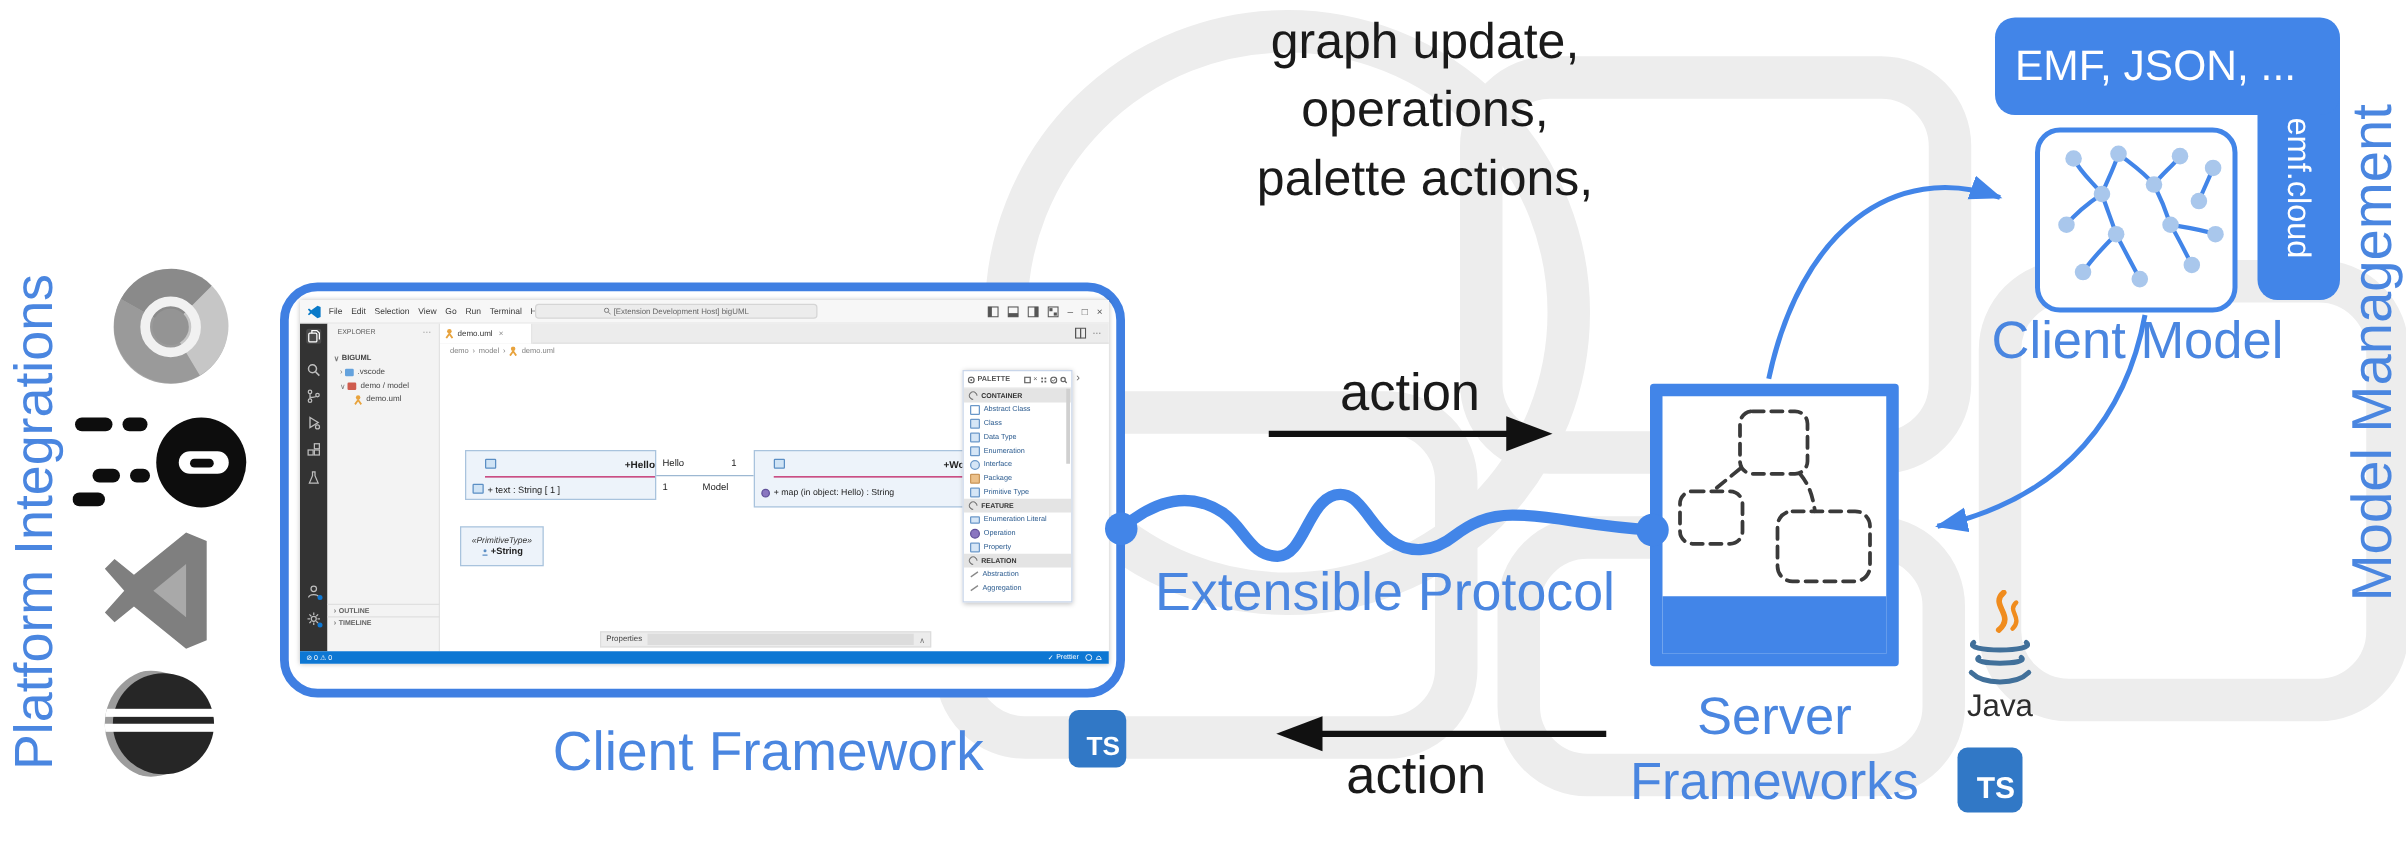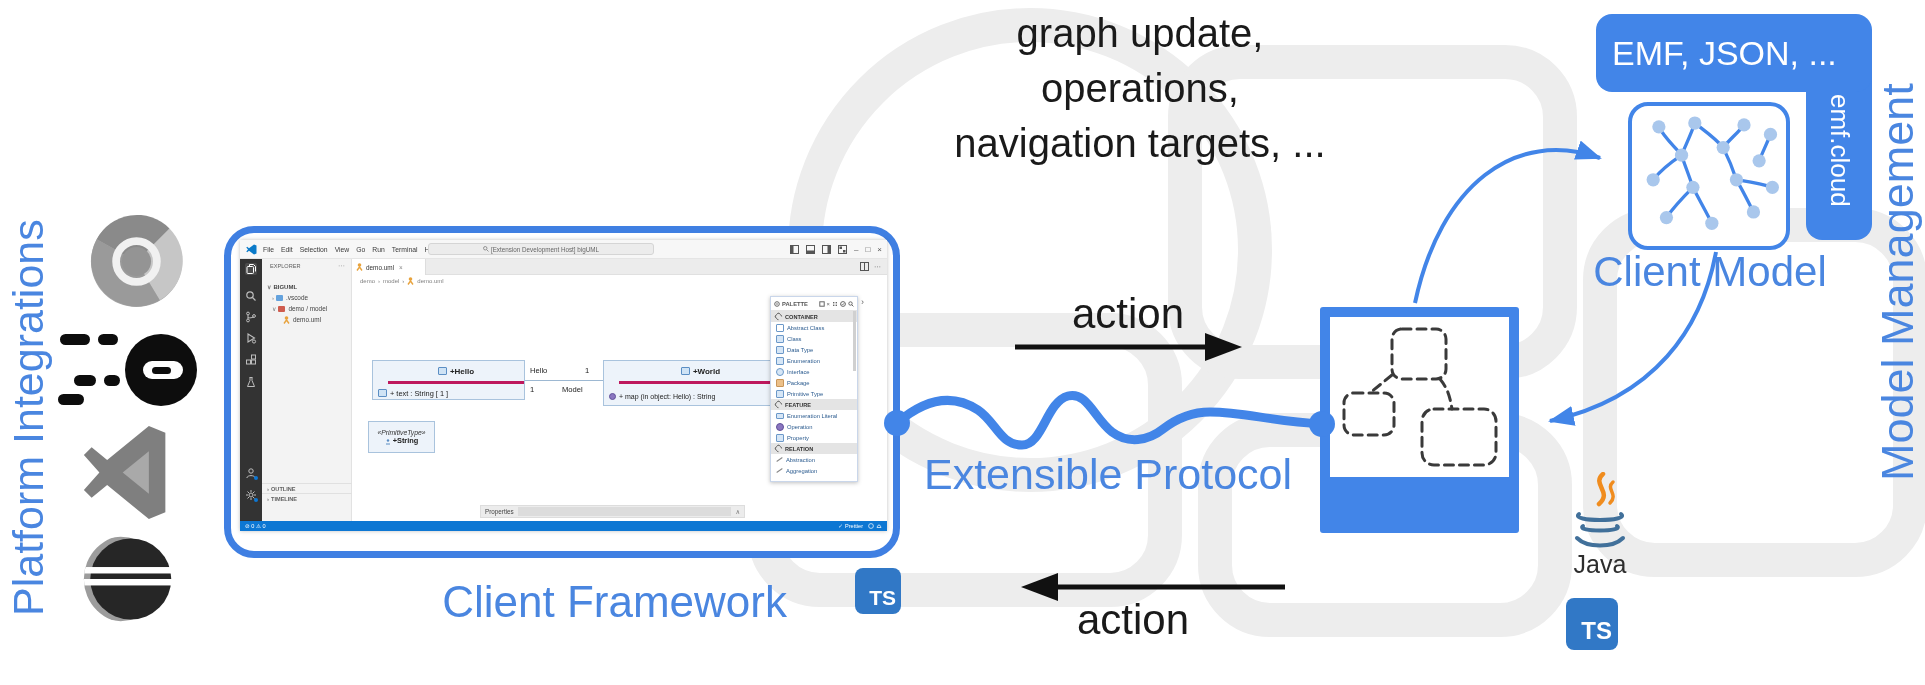--- a/index.html
+++ b/index.html
@@ -22,21 +22,21 @@
   .tree-row{position:absolute;left:0;width:100%;height:11px;display:flex;align-items:center;font-size:6.4px;color:#444;}
   .tw{color:#7a7a7a;margin-right:2px;font-size:6px;}
   .folder{width:7px;height:6px;border-radius:1px;display:inline-block;margin-right:3px;}
   .f-blue{background:#64a2dd;} .f-red{background:#cf5c4e;}
   .panel-row{position:absolute;left:0;width:100%;height:10px;display:flex;align-items:center;font-size:5.6px;font-weight:bold;color:#616161;border-top:1px solid #e0e0e0;}
   #editor{left:112px;top:19px;width:535px;height:262px;background:#fff;}
   #tabstrip{position:absolute;left:0;top:0;width:535px;height:16px;background:#ececec;border-bottom:1px solid #e0e0e0;box-sizing:border-box;}
   #tab-active{position:absolute;left:0;top:0;width:74px;height:16px;background:#fff;border-right:1px solid #ddd;display:flex;align-items:center;padding-left:4px;box-sizing:border-box;font-size:6.4px;color:#333;gap:3px;}
   #breadcrumb{position:absolute;left:0;top:16px;width:535px;height:11px;display:flex;align-items:center;font-size:6px;color:#828282;padding-left:8px;box-sizing:border-box;gap:3px;}
   .uml-box{position:absolute;background:#edf3fa;border:1px solid #a9c3dd;box-sizing:border-box;}
-  .uml-head{height:20px;border-bottom:3px solid #be185d;display:flex;align-items:center;justify-content:center;font-weight:bold;font-size:8px;color:#222;gap:3px;margin-left:15px;}
+  .uml-head{height:20px;border-bottom:1px solid #be185d;display:flex;align-items:center;justify-content:space-between;font-weight:bold;font-size:8px;color:#222;gap:3px;margin-left:15px;}
   .uml-body{display:flex;align-items:center;font-size:7.4px;color:#222;padding-left:5px;gap:3px;}
   .cls-ico{width:7px;height:6px;background:#cfe3f5;border:1px solid #5b8ec4;border-radius:1px;display:inline-block;}
   .assoc-lbl{position:absolute;font-size:7.6px;color:#222;}
   #properties-bar{position:absolute;left:128px;top:246px;width:265px;height:13px;background:#ececec;border:1px solid #ddd;display:flex;align-items:center;font-size:6.3px;color:#444;box-sizing:border-box;}
   #properties-bar .bar{flex:1;height:9px;background:#dcdcdc;margin:0 4px;}
   #palette{position:absolute;left:418px;top:37px;width:88px;height:186px;background:#fff;border:1px solid #c9d6ea;box-shadow:0 1px 4px rgba(0,0,0,.25);box-sizing:border-box;font-size:6px;color:#333;}
   #palette-head{height:13px;display:flex;align-items:center;border-bottom:1px solid #e4e4e4;padding:0 3px;gap:2px;font-size:5.8px;color:#555;}
   .pal-sec{height:11px;background:#e4e4e4;display:flex;align-items:center;font-weight:bold;font-size:5.6px;padding-left:4px;gap:3px;color:#333;}
   .pal-item{height:11px;display:flex;align-items:center;padding-left:5px;gap:3px;font-size:5.8px;color:#2b5b8f;}
   .pi{width:6px;height:6px;background:#d6e6f6;border:1px solid #6b98c9;border-radius:1px;display:inline-block;}
@@ -445,37 +445,41 @@
   </div>
 
   <div class="abs blue" style="left:327px;top:577px;width:460px;font-size:44px;text-align:right;z-index:2;">Client Framework</div>
   <div class="abs ts-badge" style="left:855px;top:568px;width:46px;height:46px;font-size:21px;padding:0 5px 4px 0;box-sizing:border-box;z-index:2;">
     <span>TS</span>
   </div>
 
   <div class="abs" style="left:915px;top:6px;width:450px;font-size:40px;line-height:55px;color:#1a1a1a;text-align:center;z-index:2;">
     <div>graph update,</div>
     <div>operations,</div>
-    <div>navigation targets, ...</div>
+    <div>palette actions,</div>
   </div>
   <div class="abs" style="left:1003px;top:290px;width:250px;font-size:42px;color:#1a1a1a;text-align:center;z-index:2;">action</div>
   <div class="abs blue" style="left:888px;top:450px;width:440px;font-size:43px;text-align:center;z-index:2;">Extensible Protocol</div>
   <div class="abs" style="left:1008px;top:596px;width:250px;font-size:42px;color:#1a1a1a;text-align:center;z-index:2;">action</div>
 
   <div id="server-box" class="abs">
     <svg width="179" height="160" viewBox="0 0 179 160" style="position:absolute;left:0;top:0;">
       <g stroke="#3a3a3a" stroke-width="3" fill="none" stroke-dasharray="9 6" stroke-linecap="round">
         <rect x="62" y="12" width="54" height="50" rx="10"></rect>
         <rect x="14" y="76" width="50" height="42" rx="10"></rect>
         <rect x="92" y="92" width="74" height="56" rx="12"></rect>
         <path d="M62 58 L40 76"></path>
         <path d="M110 62 C118 72 120 80 122 92"></path>
       </g>
     </svg>
     <div id="server-footer"></div>
+  </div>
+  <div class="abs blue" style="left:1282px;top:547px;width:275px;font-size:42px;line-height:52px;text-align:center;z-index:2;">
+    <div>Server</div>
+    <div>Frameworks</div>
   </div>
 
   <div class="abs" style="left:1556px;top:472px;width:88px;text-align:center;z-index:2;">
     <svg width="70" height="80" viewBox="0 0 70 80">
       <path d="M38 2 C26 12 48 20 34 32" stroke="#f08c1e" stroke-width="4.5" fill="none" stroke-linecap="round"></path>
       <path d="M48 10 C40 17 54 22 45 31" stroke="#f08c1e" stroke-width="3.5" fill="none" stroke-linecap="round"></path>
       <path d="M14 42 C4 50 66 50 56 42" stroke="#41709a" stroke-width="4" fill="none" stroke-linecap="round"></path>
       <path d="M18 54 C10 60 60 60 52 54" stroke="#41709a" stroke-width="4" fill="none" stroke-linecap="round"></path>
       <path d="M12 66 C22 76 48 76 58 66" stroke="#41709a" stroke-width="4" fill="none" stroke-linecap="round"></path>
     </svg>

